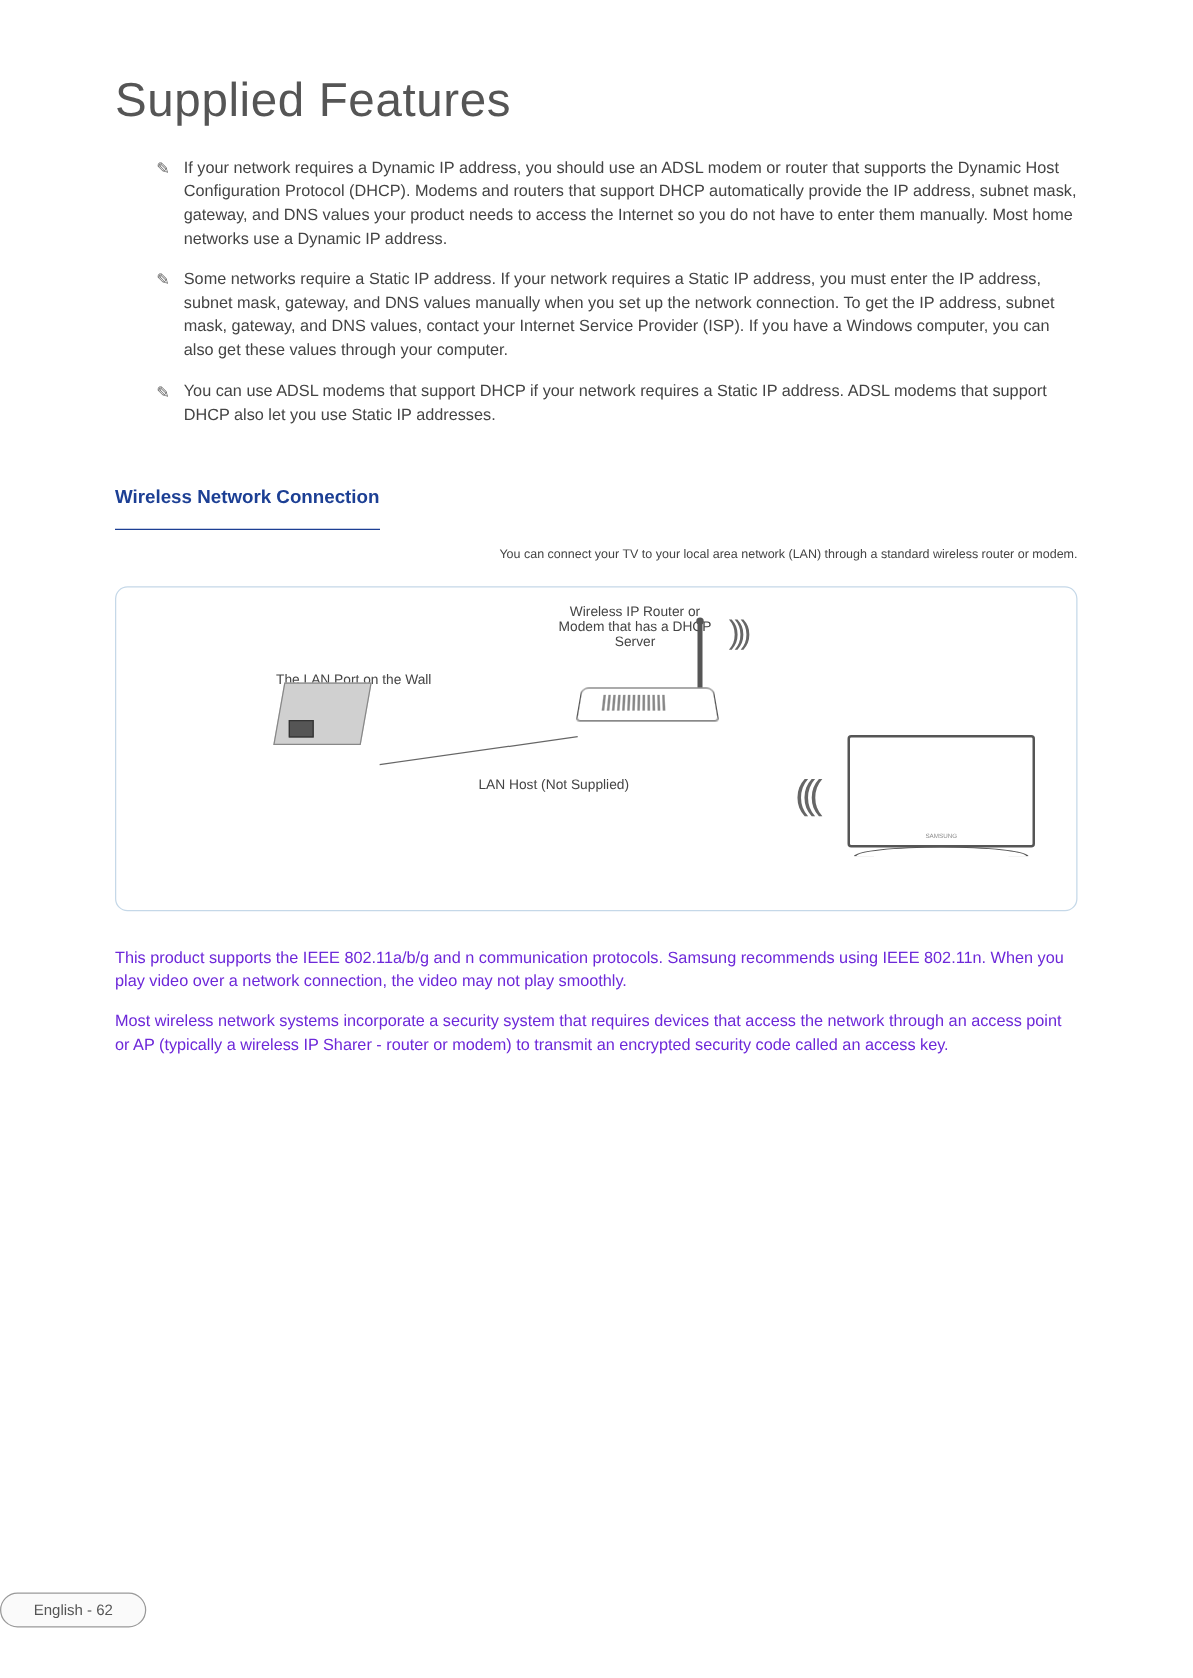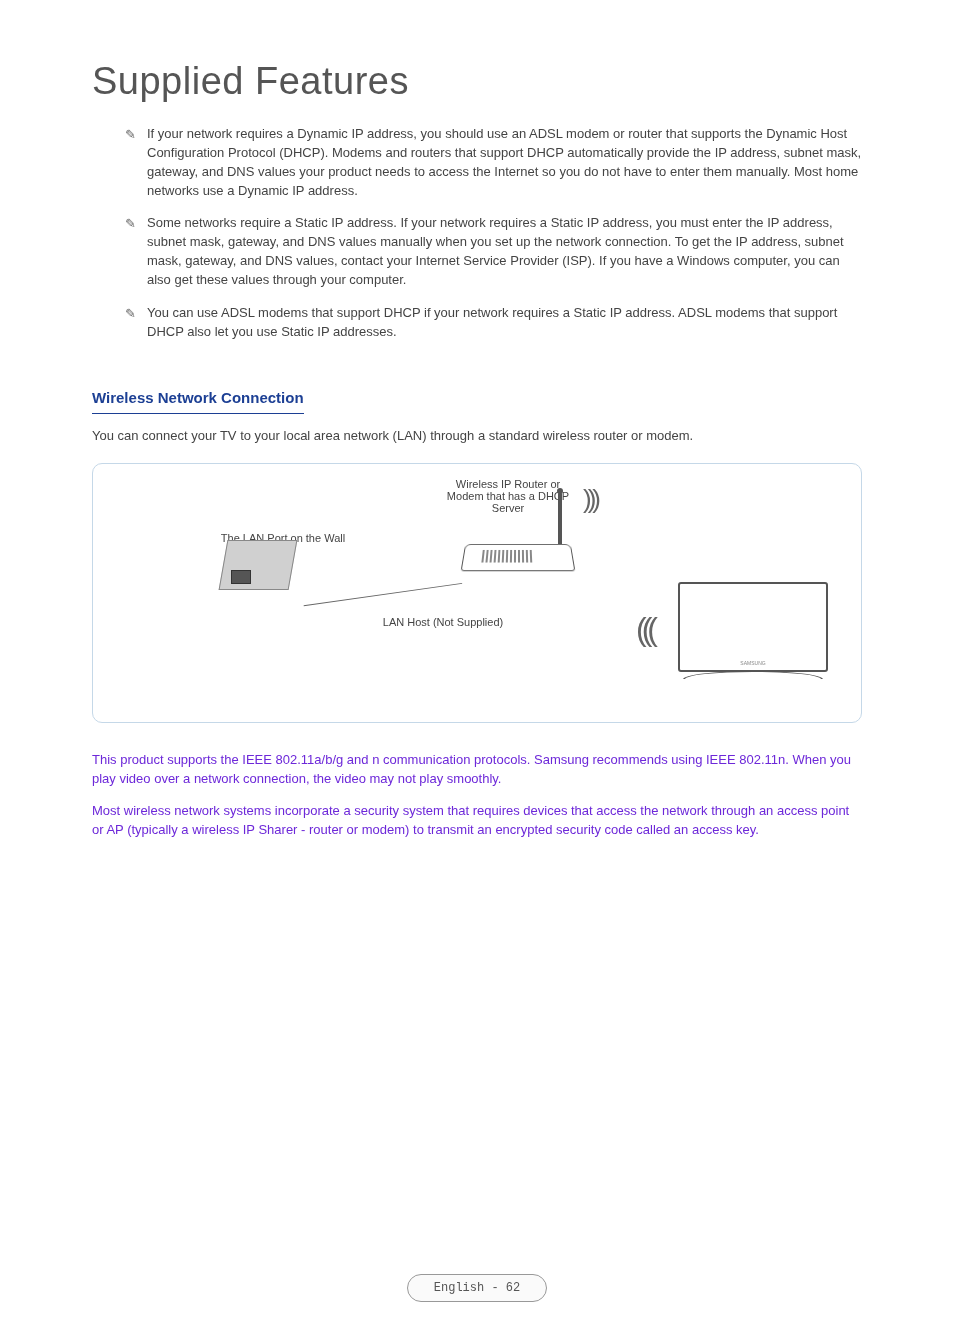--- a/index.html
+++ b/index.html
@@ -42,27 +42,28 @@
       top: 1px;
       font-size: 13px;
       color: #666666;
     }
     .section-title {
       font-size: 15px;
       font-weight: bold;
       color: #1c3f94;
       border-bottom: 1px solid #1c3f94;
       display: inline-block;
-      padding-bottom: 7px;
+      padding-bottom: 17px;
       margin-bottom: 14px;
     }
     .section-intro {
-      font-size: 13px;
+      font-size: 10px;
       color: #444444;
       margin-bottom: 20px;
+      text-align: right;
     }
     .diagram-box {
       border: 1px solid #c5d8e8;
       border-radius: 10px;
       height: 260px;
       position: relative;
       margin-bottom: 28px;
     }
     .diagram-label {
       font-size: 11px;
@@ -208,22 +209,21 @@
       font-size: 13px;
       color: #6d28d9;
       line-height: 1.45;
       margin-bottom: 13px;
     }
     .footer {
       position: absolute;
       bottom: 40px;
       left: 0;
       width: 100%;
-      text-align: center;
-      font-family: Liberation Mono, monospace;
+      text-align: left;
     }
     .footer-pill {
       display: inline-block;
       border: 1px solid #999;
       border-radius: 18px;
       padding: 6px 26px;
       font-size: 12px;
       color: #555;
       background: #fafafa;
     }

